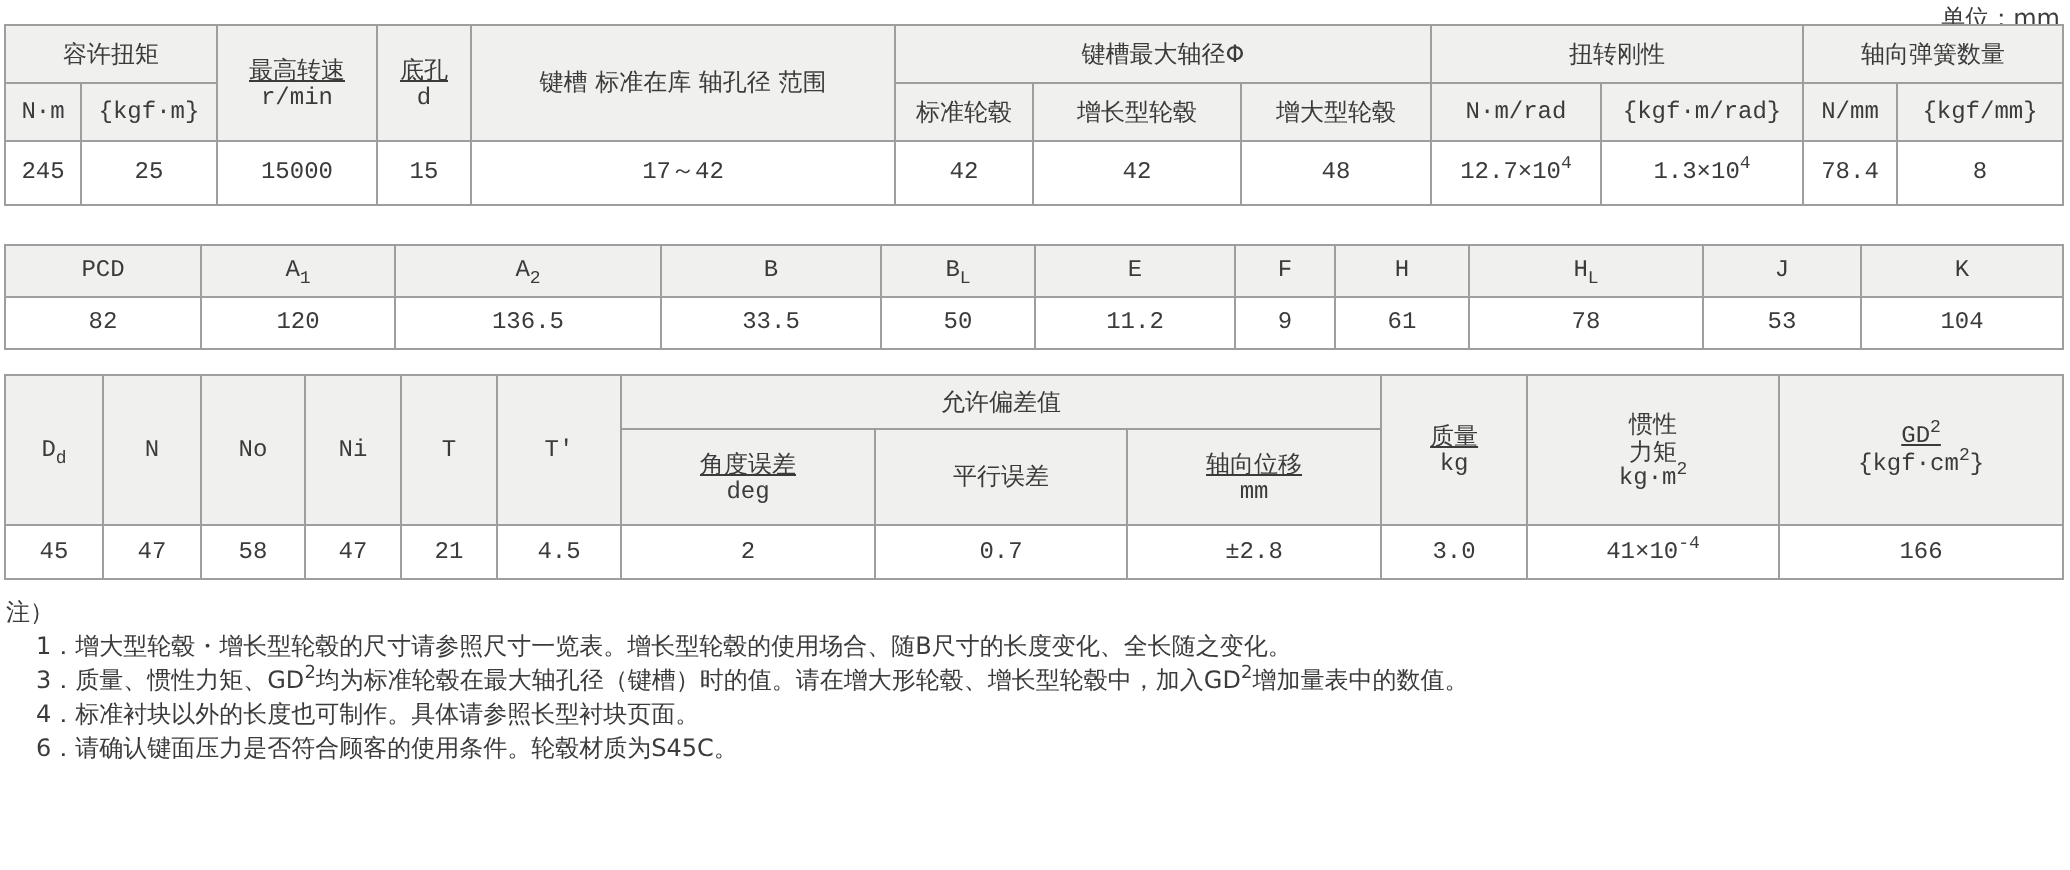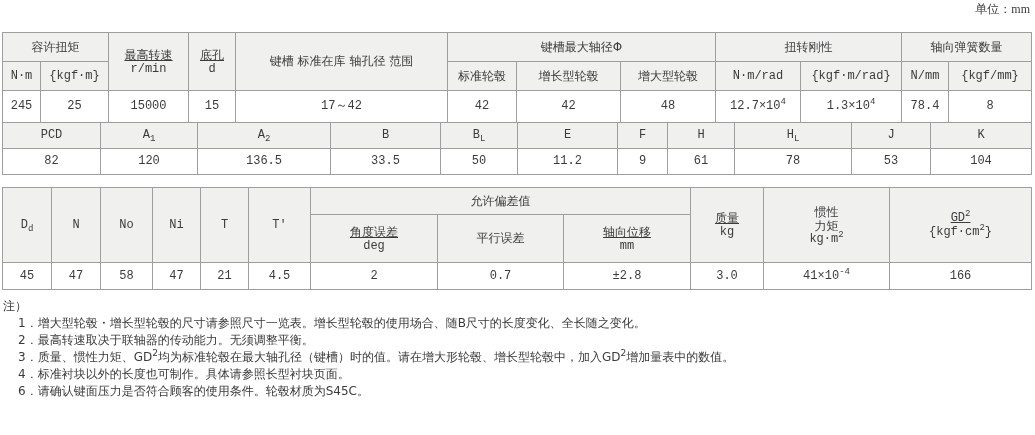--- a/index.html
+++ b/index.html
@@ -7,25 +7,25 @@
     position:relative;
     width:1035px;height:435px;
     background:#ffffff;
     font-family:"DejaVu Sans",sans-serif;
     color:#3b3b3b;
     font-size:12px;
     overflow:hidden;
   }
   .unit{
     position:absolute;top:1px;right:5px;
-    font-size:12px;color:#3b3b3b;font-family:Liberation Serif, serif;
+    font-size:12px;color:#3b3b3b;
   }
   table{border-collapse:collapse;table-layout:fixed;}
   .spec{position:absolute;left:2px;}
-  .t1{top:32px;width:1029px;}
+  .t1{top:12px;width:1029px;}
   .t2{top:122px;width:1029px;}
   .t3{top:187px;width:1029px;}
   td{
     border:1px solid #9e9e9e;
     text-align:center;vertical-align:middle;
     padding:0 2px;overflow:hidden;
     font-size:12px;line-height:15px;
   }
   td.h{background:#f0f0ef;}
   td.d{background:#ffffff;margin-top:16px;}
@@ -221,19 +221,18 @@
       <td class="d mono">3.0</td>
       <td class="d mono">41×10<sup>-4</sup></td>
       <td class="d mono">166</td>
     </tr>
   </tbody>
     </table>
 
   <div class="notes">
     <div class="heading">注）</div>
     <div class="note-item">1．增大型轮毂・增长型轮毂的尺寸请参照尺寸一览表。增长型轮毂的使用场合、随B尺寸的长度变化、全长随之变化。</div>
-    <div class="note-item">2．最高转速取决于联轴器的传动能力。无须调整平衡。</div>
     <div class="note-item">3．质量、惯性力矩、GD<sup>2</sup>均为标准轮毂在最大轴孔径（键槽）时的值。请在增大形轮毂、增长型轮毂中，加入GD<sup>2</sup>增加量表中的数值。</div>
     <div class="note-item">4．标准衬块以外的长度也可制作。具体请参照长型衬块页面。</div>
     <div class="note-item">6．请确认键面压力是否符合顾客的使用条件。轮毂材质为S45C。</div>
   </div>
 
 </div>
 
 </body></html>

